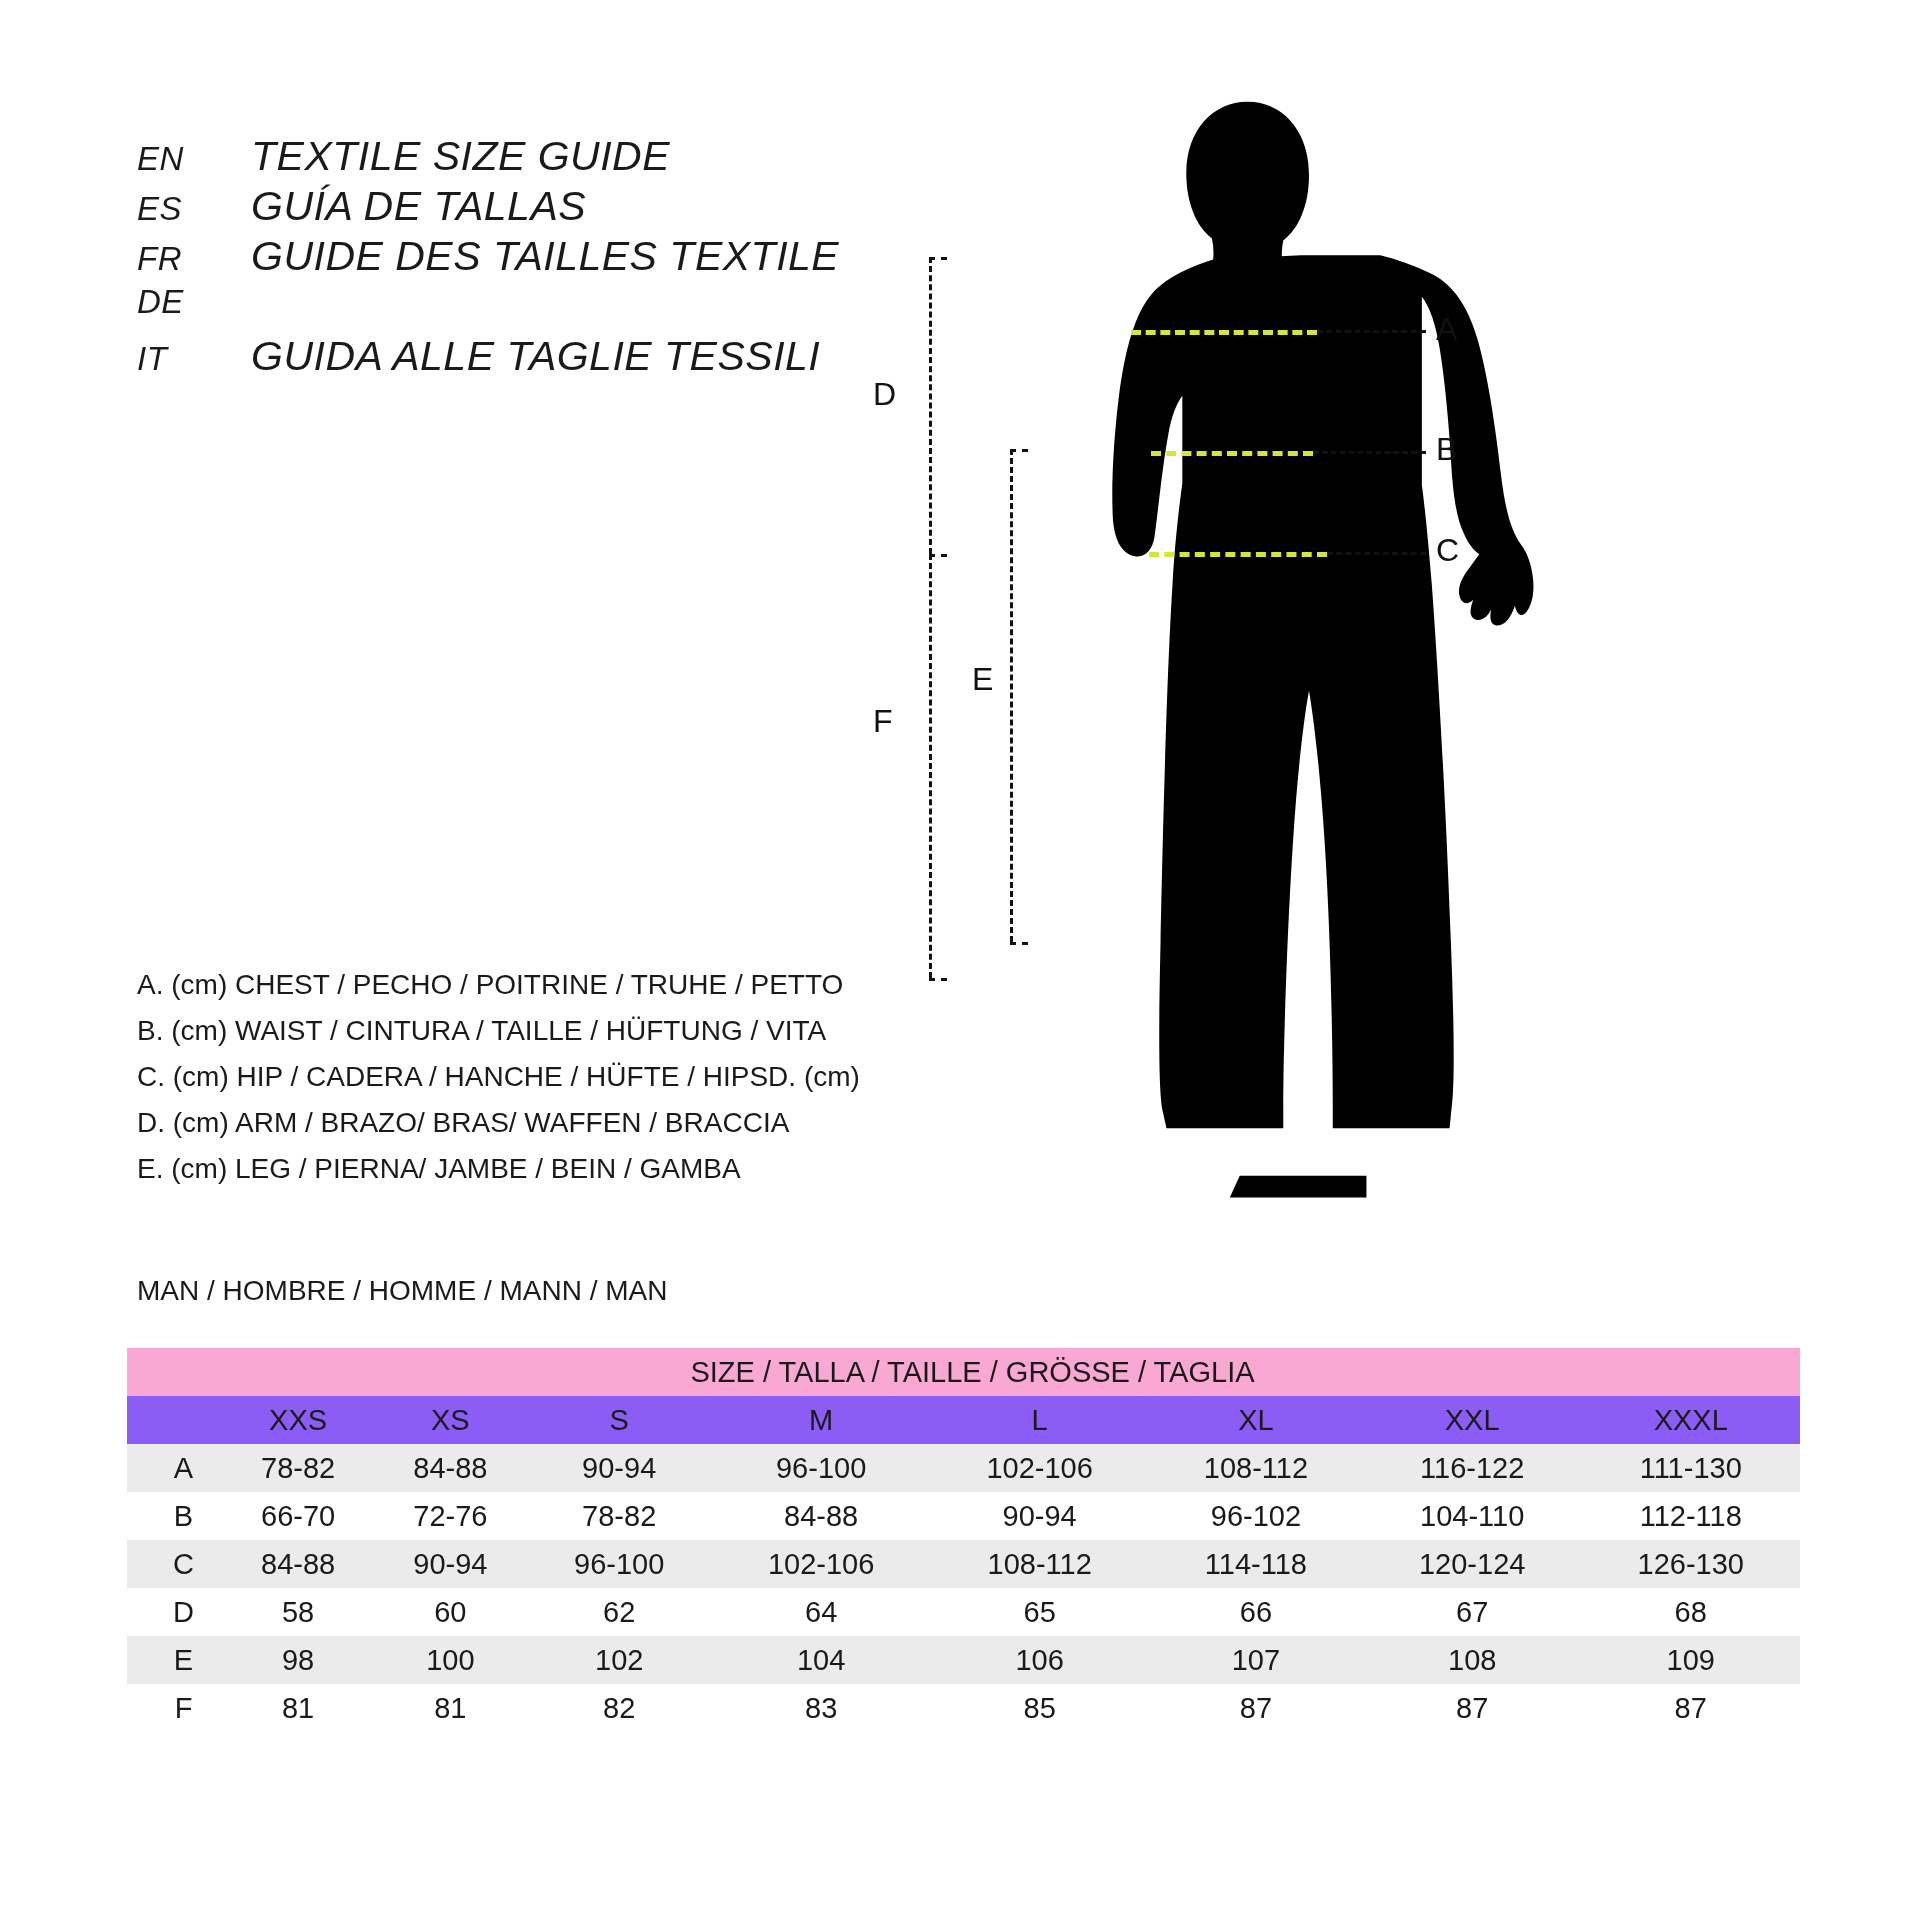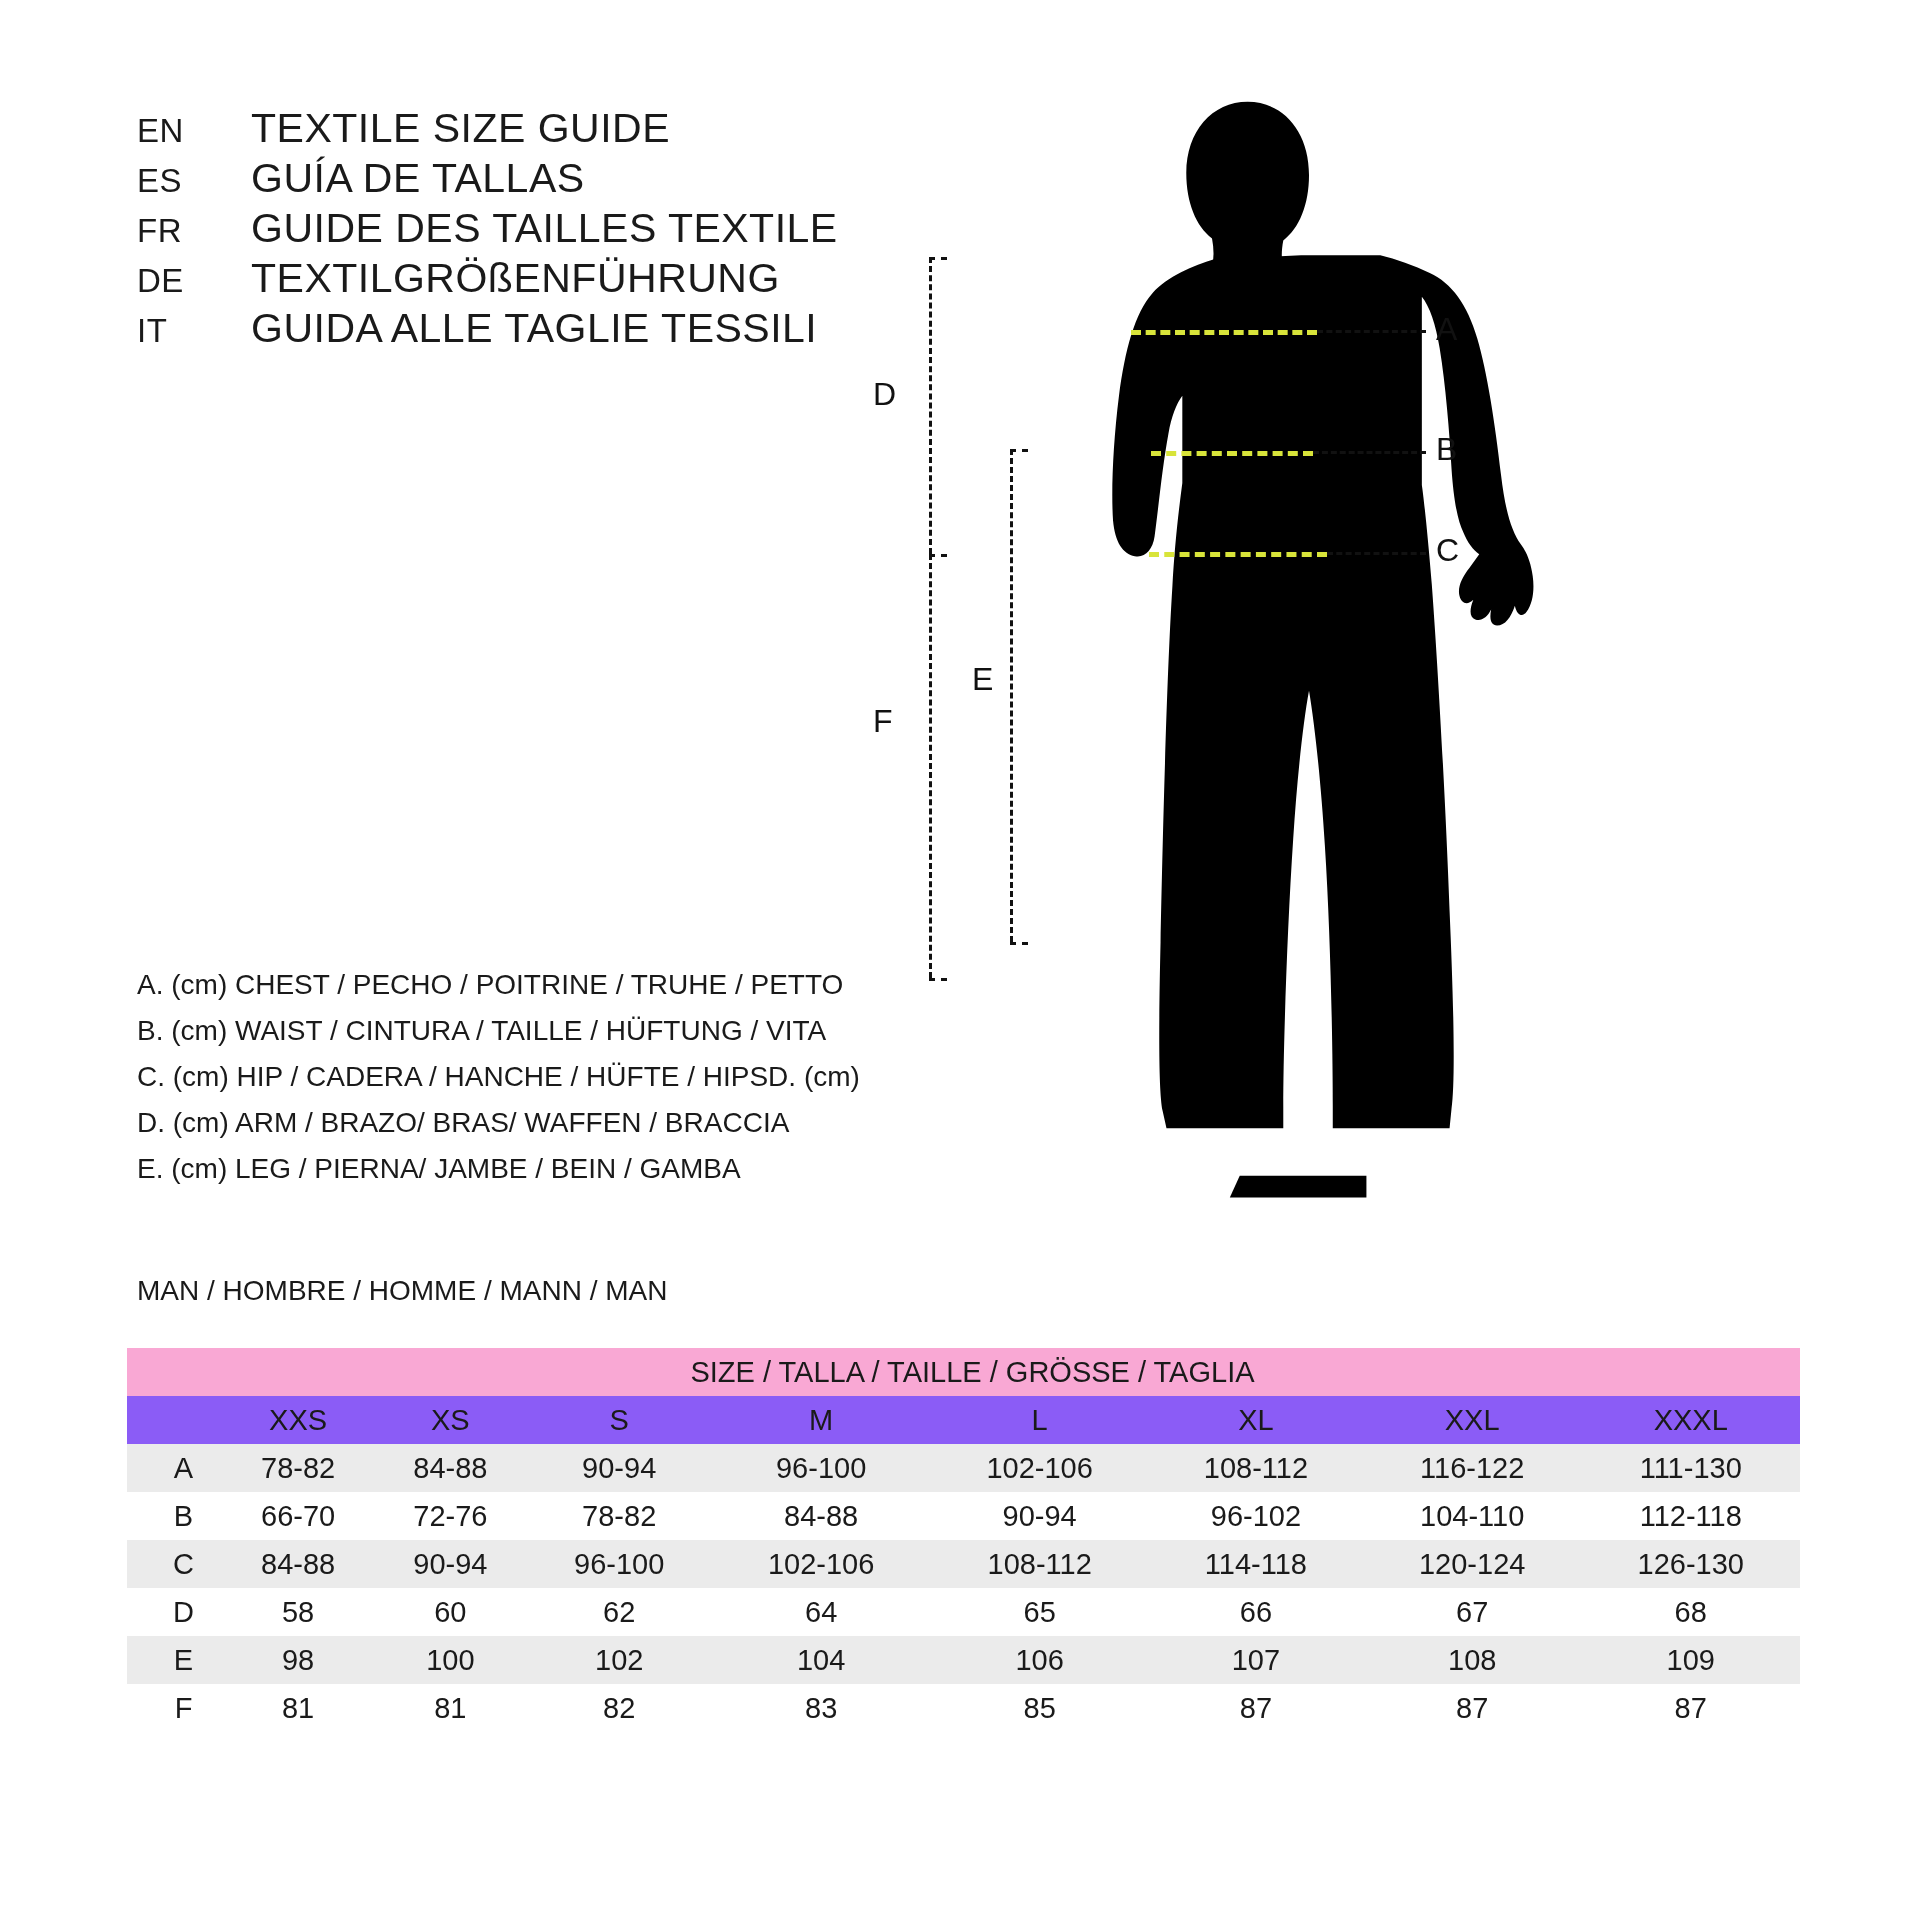--- a/index.html
+++ b/index.html
@@ -13,21 +13,22 @@
     font-family: "Liberation Sans", sans-serif;
     color: #1a1a1a;
     position: relative;
     overflow: hidden;
   }
 
   
   #title-block {
     position: absolute;
     left: 137px;
-    top: 105px;
+    top: 133px;
+    font-style: italic;
   }
   .title-row {
     display: flex;
     align-items: baseline;
     height: 50px;
   }
   .title-lang {
     width: 114px;
     font-size: 33px;
     letter-spacing: 0.5px;
@@ -138,21 +139,20 @@
   <div class="title-row">
     <span class="title-lang">ES</span>
     <span class="title-text">GUÍA DE TALLAS</span>
   </div>
   <div class="title-row">
     <span class="title-lang">FR</span>
     <span class="title-text">GUIDE DES TAILLES TEXTILE</span>
   </div>
   <div class="title-row">
     <span class="title-lang">DE</span>
-    <span class="title-text">TEXTILGRÖßENFÜHRUNG</span>
   </div>
   <div class="title-row">
     <span class="title-lang">IT</span>
     <span class="title-text">GUIDA ALLE TAGLIE TESSILI</span>
   </div>
 </div>
 
 <div id="legend-block">
   <div class="legend-row">A. (cm) CHEST / PECHO / POITRINE / TRUHE / PETTO</div>
   <div class="legend-row">B. (cm) WAIST / CINTURA / TAILLE / HÜFTUNG / VITA</div>

